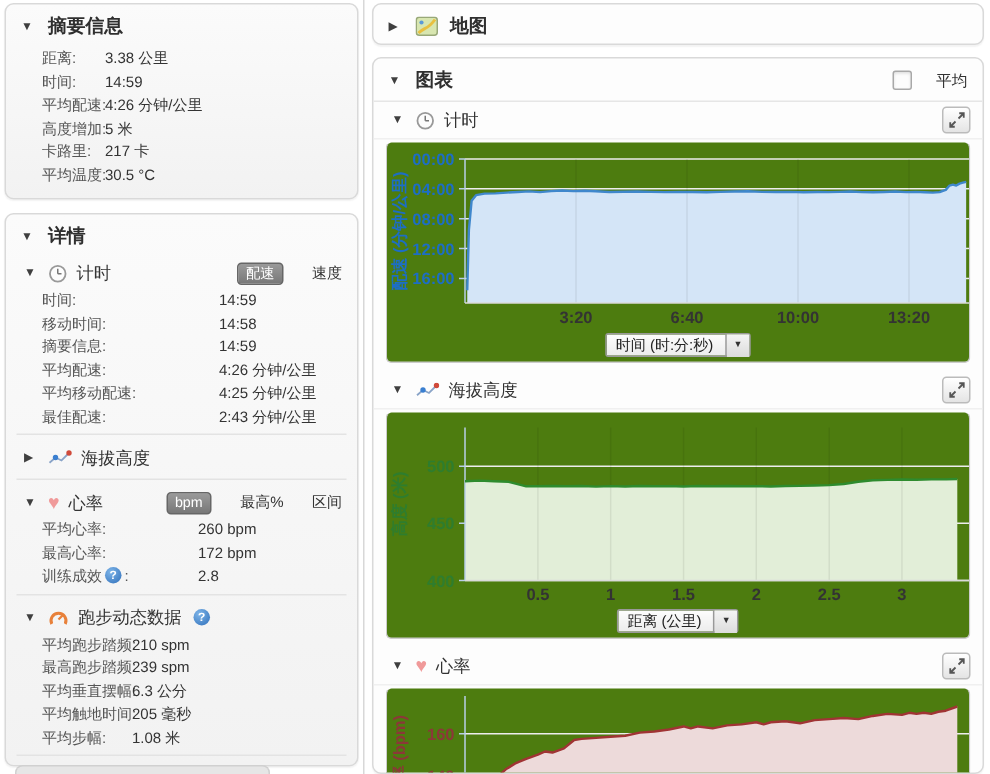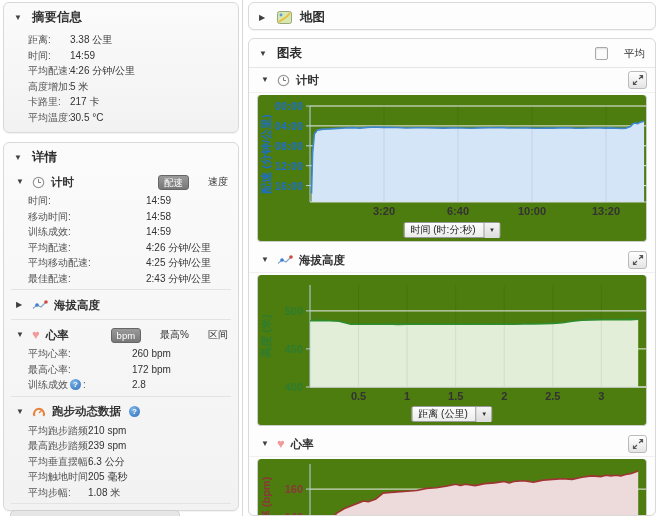--- a/index.html
+++ b/index.html
@@ -14,21 +14,21 @@
   .tri{font-size:8px;color:#3f3f3f;width:10px;line-height:10px;cursor:pointer;}
 
   
   .sidebar{position:absolute;left:3px;top:2px;width:236px;}
   .summary-rows{padding:2px 0 7px 0;}
   .row{position:relative;padding-left:24px;height:15.5px;line-height:15.5px;font-size:10px;color:#555;white-space:nowrap;}
   .row .val{position:absolute;color:#333;}
   .summary-rows .val{left:66px;text-align:right;}
   .details-panel{margin-top:9px;height:369px;overflow:hidden;}
   .sec-hdr{display:flex;align-items:center;gap:6px;padding:3px 10px 2px 12px;height:18px;}
-  .sec-title{font-weight:bold;font-size:11.5px;color:#333;}
+  .sec-title{font-weight:normal;font-size:11.5px;color:#333;}
   .sep{border-top:1px solid #e3e3e3;margin:3px 7px;}
   .timing-rows .val{left:142px;}
   .hr-rows .val{left:128px;}
   .dyn-rows .val{left:84px;}
   .btn-dark{background:linear-gradient(#9a9a9a,#787878);border:1px solid #666;border-radius:3px;color:#fff;font-size:9.5px;padding:1px 5px;line-height:11px;cursor:pointer;}
   .btn-plain{font-size:10px;color:#333;margin-left:7px;cursor:pointer;}
   .right-ctl{margin-left:auto;display:flex;align-items:flex-start;gap:12px;}
   .help{display:inline-block;width:11px;height:11px;border-radius:50%;background:radial-gradient(circle at 35% 30%,#7db4e8,#2f6fba);color:#fff;font-size:8px;line-height:11px;text-align:center;font-weight:bold;vertical-align:1px;margin:0 2px;}
   .heart-glyph{color:#f09a9a;font-size:13px;line-height:12px;}
 
@@ -89,21 +89,21 @@
           </svg>
         <span class="sec-title">计时</span>
         <span class="right-ctl">
           <span class="btn-dark">配速</span>
           <span class="btn-plain">速度</span>
         </span>
       </div>
       <div class="timing-rows">
         <div class="row"><span>时间:</span><span class="val">14:59</span></div>
         <div class="row"><span>移动时间:</span><span class="val">14:58</span></div>
-        <div class="row"><span>训练成效:</span><span class="val">14:59</span></div>
+        <div class="row"><span>摘要信息:</span><span class="val">14:59</span></div>
         <div class="row"><span>平均配速:</span><span class="val">4:26 分钟/公里</span></div>
         <div class="row"><span>平均移动配速:</span><span class="val">4:25 分钟/公里</span></div>
         <div class="row"><span>最佳配速:</span><span class="val">2:43 分钟/公里</span></div>
       </div>
 
       <div class="sep"></div>
 
       <div class="sec-hdr">
         <span class="tri">▶</span>
         <svg width="16" height="11" viewBox="0 0 16 11">

